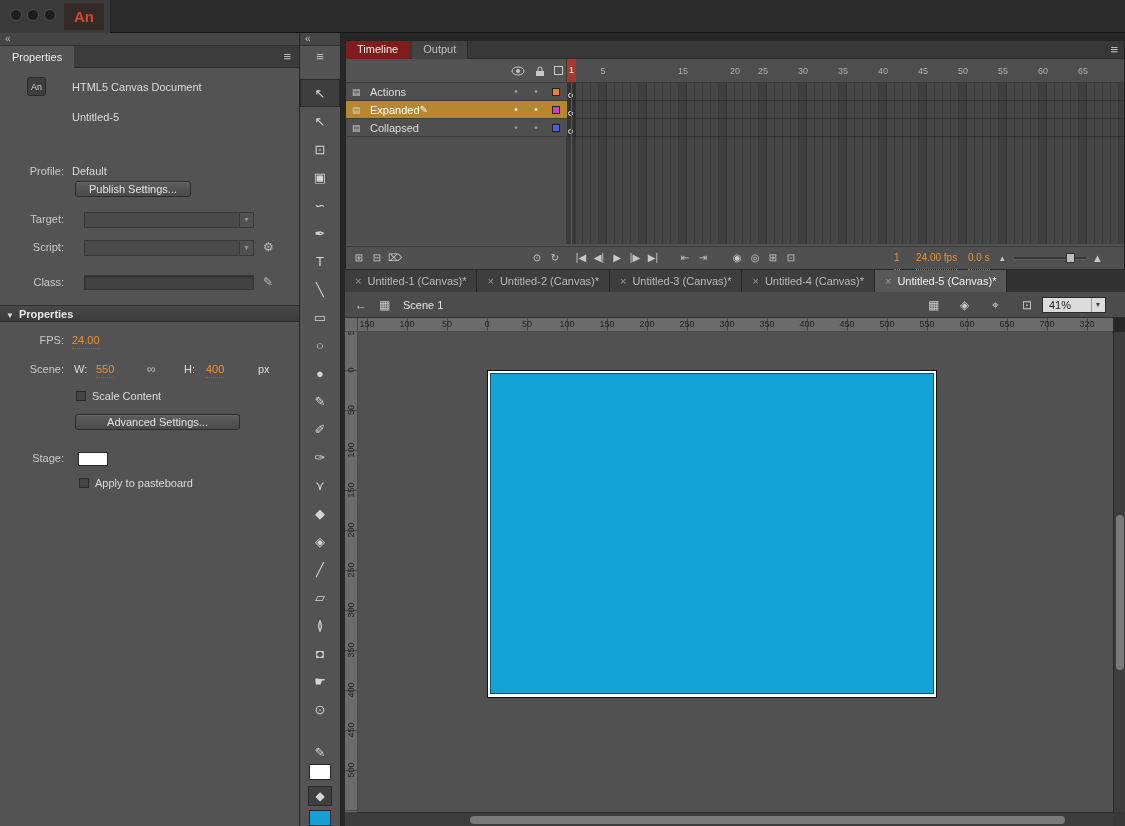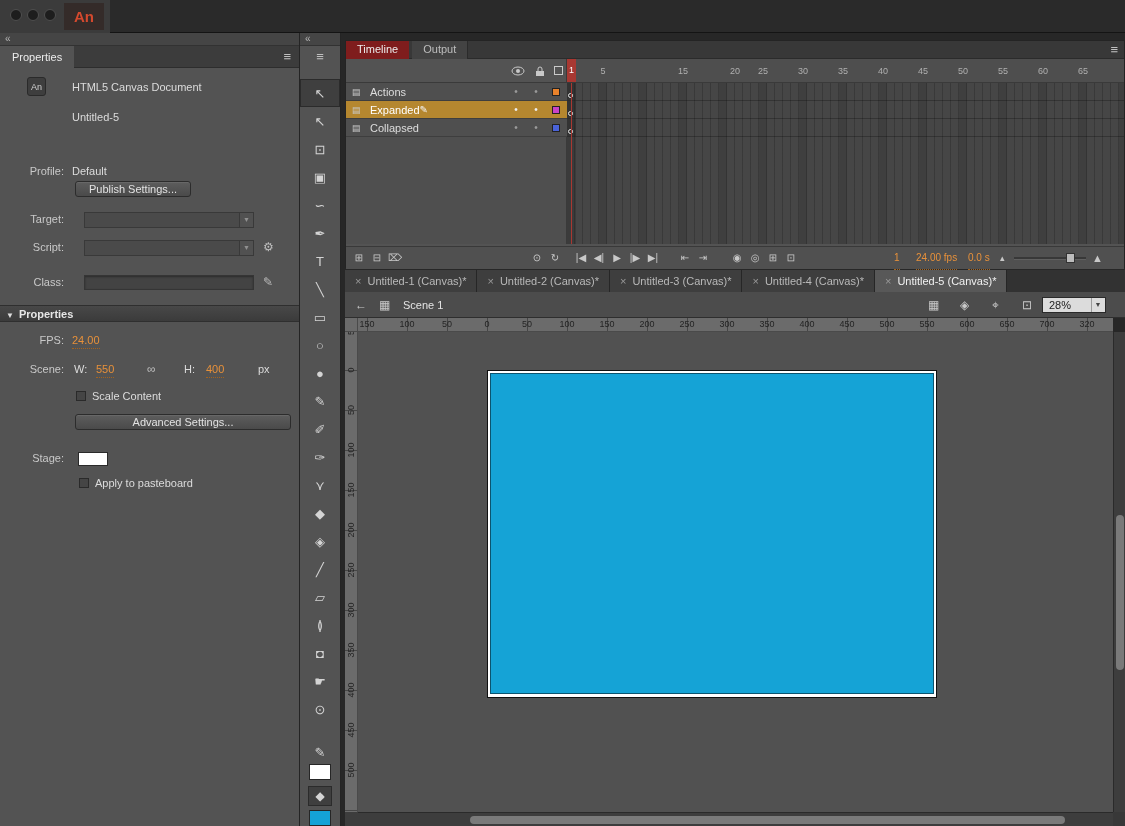--- a/index.html
+++ b/index.html
@@ -178,21 +178,21 @@
   <span class="abs pvalue" style="left:74px;top:329px">W:</span>
   <span class="abs pvalue hot" style="left:96px;top:329px">550</span>
   <span class="abs smallicon" style="left:147px;top:329px">∞</span>
   <span class="abs pvalue" style="left:184px;top:329px">H:</span>
   <span class="abs pvalue hot" style="left:206px;top:329px">400</span>
   <span class="abs pvalue" style="left:258px;top:329px">px</span>
 
   <div class="abs cb" style="left:76px;top:358px"></div>
   <span class="abs pvalue" style="left:92px;top:356px">Scale Content</span>
 
-  <div class="abs pbtn" style="left:75px;top:381px;width:216px">Advanced Settings...</div>
+  <div class="abs pbtn" style="left:75px;top:381px;width:165px">Advanced Settings...</div>
 
   <div class="abs plabel" style="left:0;top:418px">Stage:</div>
   <div class="abs" id="stage-swatch" style="left:78px;top:419px"></div>
 
   <div class="abs cb" style="left:79px;top:445px"></div>
   <span class="abs pvalue" style="left:95px;top:443px">Apply to pasteboard</span>
 </div>
 
 <div class="abs" id="tools-panel">
   <div class="abs collapse-row">
@@ -405,21 +405,21 @@
 
 <div class="abs" id="edit-bar">
   <span class="abs eb" style="left:10px">←</span>
   <span class="abs eb" style="left:34px">▦</span>
   <span class="abs eb" id="eb-scene-label" style="left:58px">Scene 1</span>
   <span class="abs eb" style="left:583px">▦</span>
   <span class="abs eb" style="left:615px">◈</span>
   <span class="abs eb" style="left:647px">⌖</span>
   <span class="abs eb" style="left:677px">⊡</span>
   <div class="abs" id="zoom-select">
-    <span>28%</span>
+    <span>41%</span>
     <span class="zarr">▼</span>
   </div>
 </div>
 
 <div class="abs" id="ruler-corner"></div>
 <div class="abs" id="hruler">
     <span class="hnum" style="left: -3px;">150</span>
     <span class="hnum" style="left: 37px;">100</span>
     <span class="hnum" style="left: 77px;">50</span>
     <span class="hnum" style="left: 117px;">0</span>

